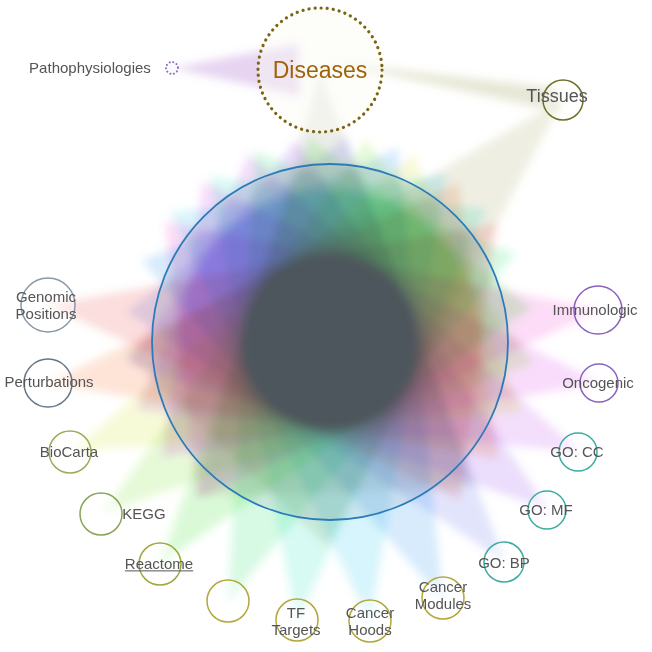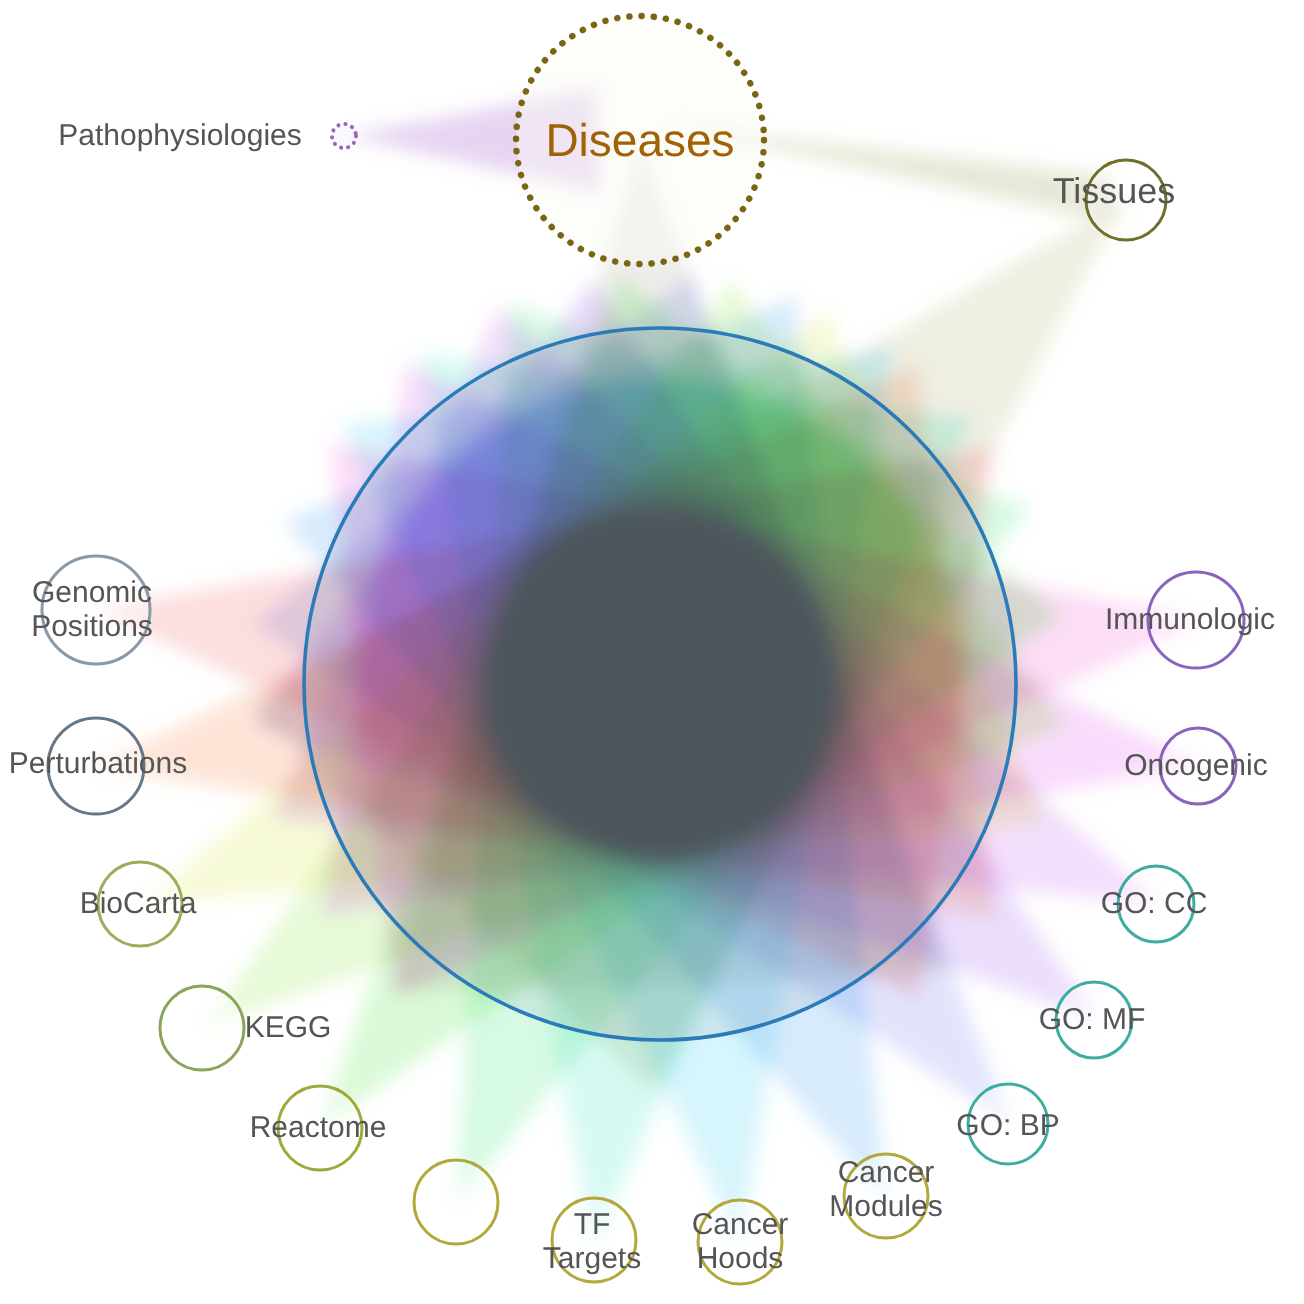--- a/index.html
+++ b/index.html
@@ -74,21 +74,21 @@
     </g>
   </svg>
 
   <div class="lbl" style="left:90px;  top:68px;">Pathophysiologies</div>
   <div class="lbl lbl-diseases" style="left:320px; top:70px;">Diseases</div>
   <div class="lbl lbl-tissues" style="left:557px; top:96px;">Tissues</div>
   <div class="lbl wrap" style="left:46px;  top:305px; width:92px;">Genomic Positions</div>
   <div class="lbl" style="left:49px;  top:382px;">Perturbations</div>
   <div class="lbl" style="left:69px;  top:452px;">BioCarta</div>
   <div class="lbl" style="left:100px; top:514px;margin-left:44px;">KEGG</div>
-  <div class="lbl" style="left:159px; top:564px;">Reactome</div>
+  <div class="lbl" style="left:159px; top:564px;text-decoration:underline;">Reactome</div>
   <div class="lbl wrap" style="left:296px; top:621px; width:62px;">TF Targets</div>
   <div class="lbl wrap" style="left:370px; top:621px; width:62px;">Cancer Hoods</div>
   <div class="lbl wrap" style="left:443px; top:595px; width:70px;">Cancer Modules</div>
   <div class="lbl" style="left:504px; top:563px;">GO: BP</div>
   <div class="lbl" style="left:546px; top:510px;">GO: MF</div>
   <div class="lbl" style="left:577px; top:452px;">GO: CC</div>
   <div class="lbl" style="left:598px; top:383px;">Oncogenic</div>
   <div class="lbl" style="left:595px; top:310px;">Immunologic</div>
 
 </div>

